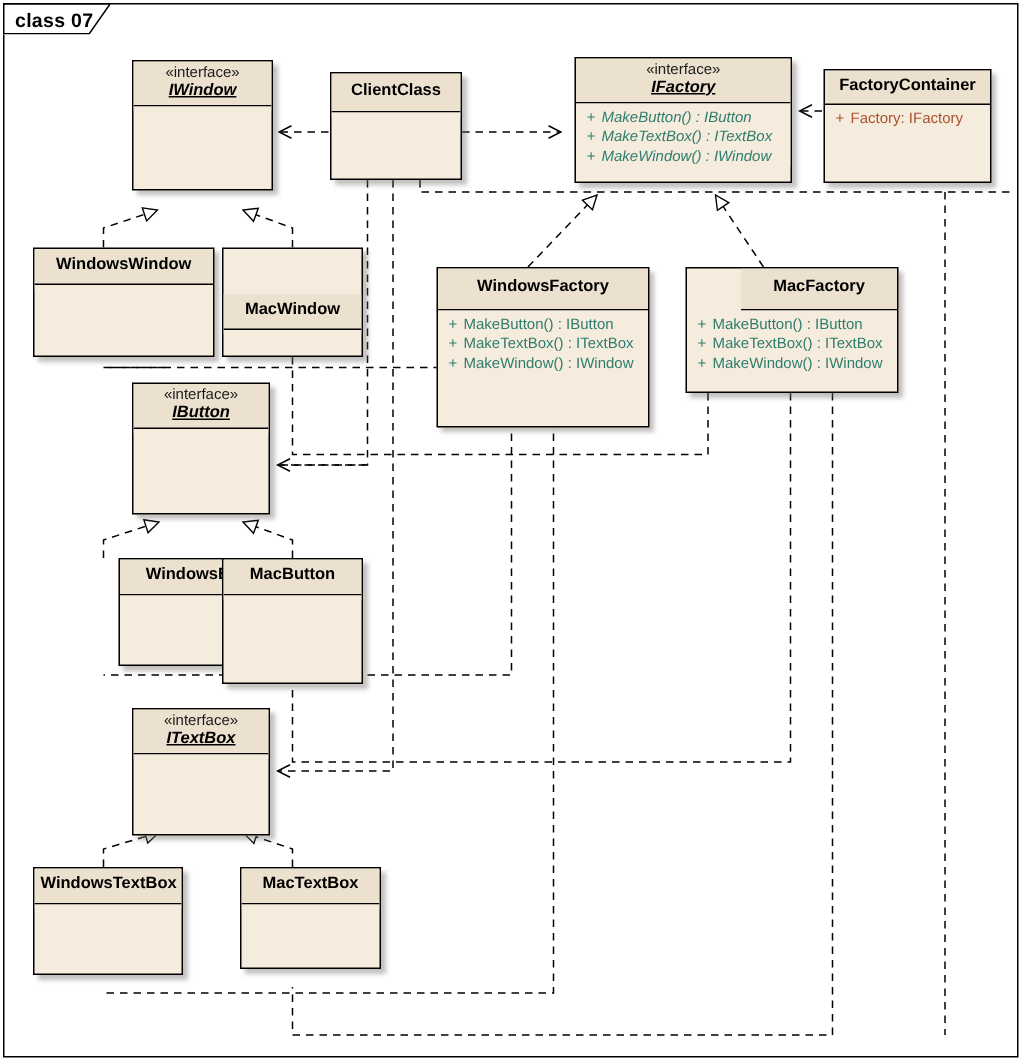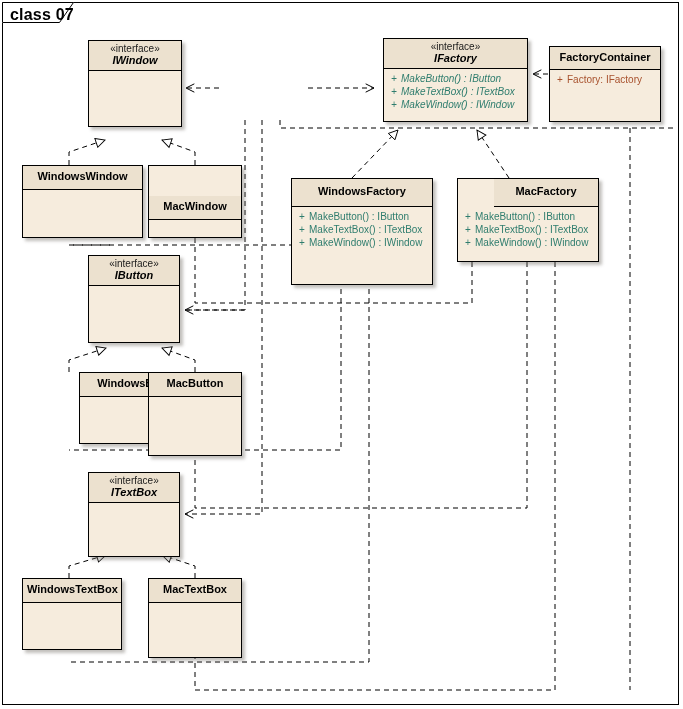--- a/index.html
+++ b/index.html
@@ -23,21 +23,21 @@
     width:72px;height:21px;
     background:#ffffff;
     border-right:none;
     box-sizing:border-box;
   }
   #difr-tab .tab-shape{
     position:absolute;left:0;top:0;width:72px;height:21px;
   }
   #difr-tab .tab-label{
     position:absolute;left:8px;top:4px;
-    font-size:16px;font-weight:bold;color:#000;
+    font-size:13px;font-weight:bold;color:#000;
     letter-spacing:.2px;white-space:nowrap;
   }
 
   svg#links{position:absolute;left:0;top:0;width:683px;height:709px;pointer-events:none;}
 
   .node{
     position:absolute;
     box-sizing:border-box;
     border:1px solid #000000;
     background:#f6ecdd;
@@ -55,21 +55,21 @@
   .node .stereo{
     display:block;
     font-size:10px;color:#1a1a1a;font-weight:normal;
     white-space:nowrap;
   }
   .node .nm{
     display:block;
     font-size:11px;font-weight:bold;color:#000000;
     white-space:nowrap;
   }
-  .node.iface .nm{font-style:italic;}
+  .node.iface .nm{font-style:italic;text-decoration:underline;}
   .node .body{
     background:#f6ecdd;
     padding:3px 0 0 0;
   }
   .feat{
     display:flex;
     font-size:10px;
     line-height:13px;
     padding:0 3px;
     white-space:nowrap;
@@ -202,20 +202,26 @@
   </svg>
 
   <div class="node iface" style="left:88px;top:40px;width:94px;height:87px;">
     <div class="hdr">
       <span class="stereo">«interface»</span>
       <span class="nm">IWindow</span>
     </div>
     <div class="body"></div>
   </div>
 
+  <div class="node" style="left:220px;top:48px;width:88px;height:72px;">
+    <div class="hdr" style="padding-top:6px;padding-bottom:7px;">
+      <span class="nm">ClientClass</span>
+    </div>
+    <div class="body"></div>
+  </div>
 
   <div class="node iface" style="left:383px;top:38px;width:145px;height:84px;">
     <div class="hdr">
       <span class="stereo">«interface»</span>
       <span class="nm">IFactory</span>
     </div>
     <div class="body">
       <div class="feat op-abs">
         <span class="vis">+</span>
         <span class="sig">MakeButton() : IButton</span>
@@ -327,20 +333,20 @@
     <div class="body"></div>
   </div>
 
   <div class="node" style="left:22px;top:578px;width:100px;height:72px;">
     <div class="hdr" style="padding-top:5px;padding-bottom:6px;">
       <span class="nm">WindowsTextBox</span>
     </div>
     <div class="body"></div>
   </div>
 
-  <div class="node" style="left:148px;top:578px;width:94px;height:80px;">
+  <div class="node" style="left:160px;top:578px;width:94px;height:68px;">
     <div class="hdr" style="padding-top:5px;padding-bottom:6px;">
       <span class="nm">MacTextBox</span>
     </div>
     <div class="body"></div>
   </div>
 
 </div>
 
 </body></html>

